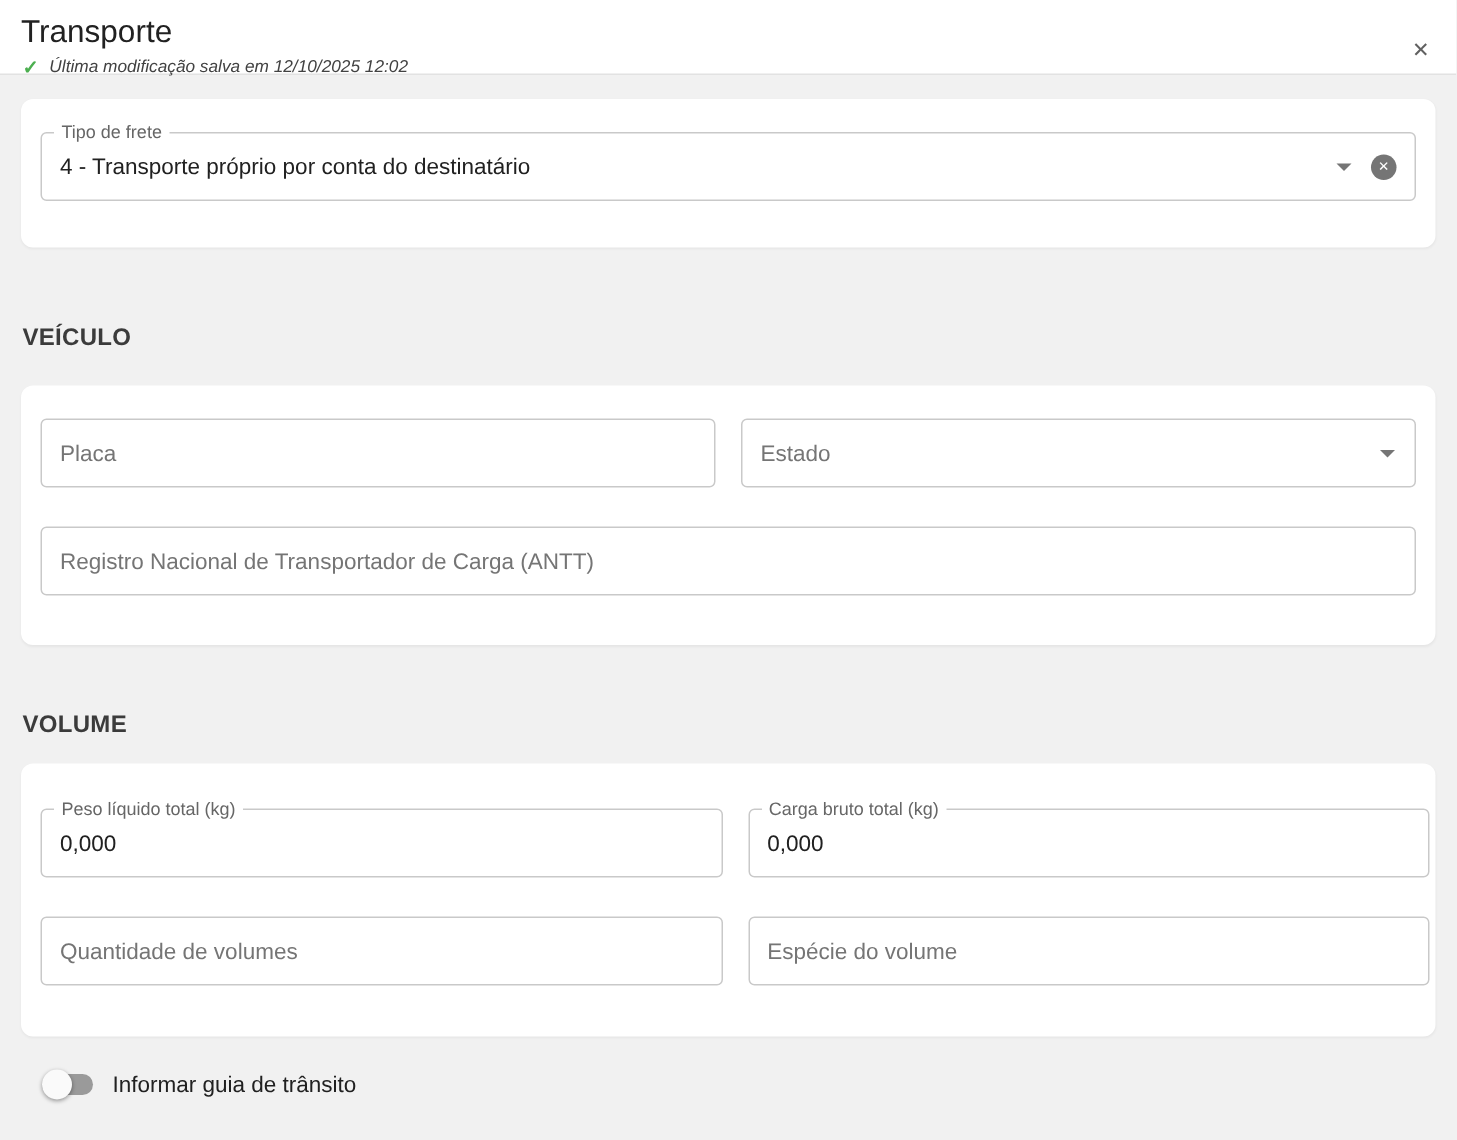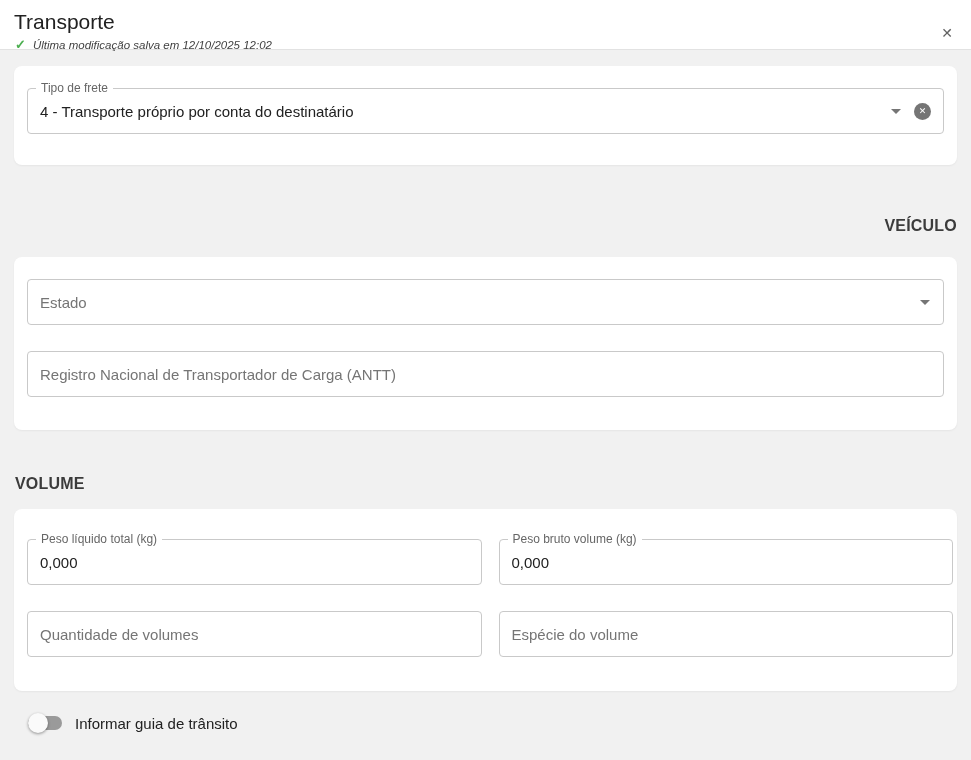--- a/index.html
+++ b/index.html
@@ -67,21 +67,21 @@
   .freight-card { padding: 22px 13px 31px 13px; }
   .vehicle-card { padding: 22px 13px 33px 13px; }
   .volume-card  { padding: 30px 4px 34px 13px; }
 
   .section-heading {
     font-size: 16px;
     font-weight: 700;
     color: #3b3b3b;
     letter-spacing: 0.2px;
   }
-  .heading-vehicle { margin: 52px 0 22px 1px; text-align: right; }
+  .heading-vehicle { margin: 52px 0 22px 1px; }
   .heading-volume  { margin: 45px 0 16px 1px; }
 
   .field-row { display: flex; gap: 17px; }
   .field-row + .field-row { margin-top: 26px; justify-content: center; }
   .half { flex: 1; min-width: 0; }
   .full { width: 100%; }
 
   
   .outlined-field, .input-wrap {
     position: relative;
@@ -206,41 +206,44 @@
       <span class="field-icons">
         <span class="arrow-icon"></span>
         <button class="clear-btn">✕</button>
       </span>
     </div>
   </section>
 
   <h2 class="section-heading heading-vehicle">VEÍCULO</h2>
   <section class="card vehicle-card">
     <div class="field-row">
+      <div class="input-wrap half">
+        <input class="field-input" type="text" placeholder="Placa" style="">
+      </div>
       <div class="input-wrap half select-wrap">
         <input class="field-input" type="text" readonly="" placeholder="Estado" style="">
         <span class="arrow-icon"></span>
       </div>
     </div>
     <div class="field-row">
       <div class="input-wrap full">
         <input class="field-input" type="text" placeholder="Registro Nacional de Transportador de Carga (ANTT)" style="">
       </div>
     </div>
   </section>
 
   <h2 class="section-heading heading-volume">VOLUME</h2>
   <section class="card volume-card">
     <div class="field-row">
       <div class="outlined-field half">
         <span class="field-label">Peso líquido total (kg)</span>
         <input class="field-input" type="text" value="0,000" style="">
       </div>
       <div class="outlined-field half">
-        <span class="field-label">Peso bruto volume (kg)</span>
+        <span class="field-label">Carga bruto total (kg)</span>
         <input class="field-input" type="text" value="0,000" style="">
       </div>
     </div>
     <div class="field-row">
       <div class="input-wrap half">
         <input class="field-input" type="text" placeholder="Quantidade de volumes" style="">
       </div>
       <div class="input-wrap half">
         <input class="field-input" type="text" placeholder="Espécie do volume" style="">
       </div>

